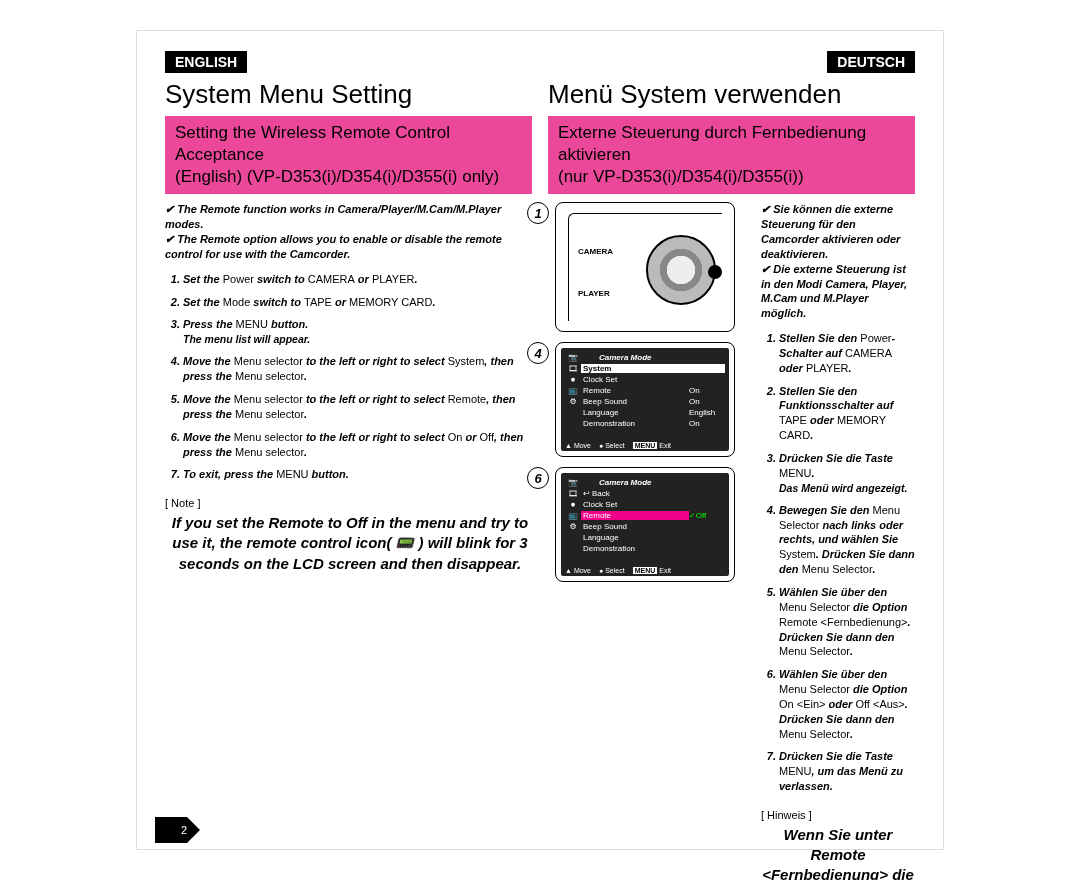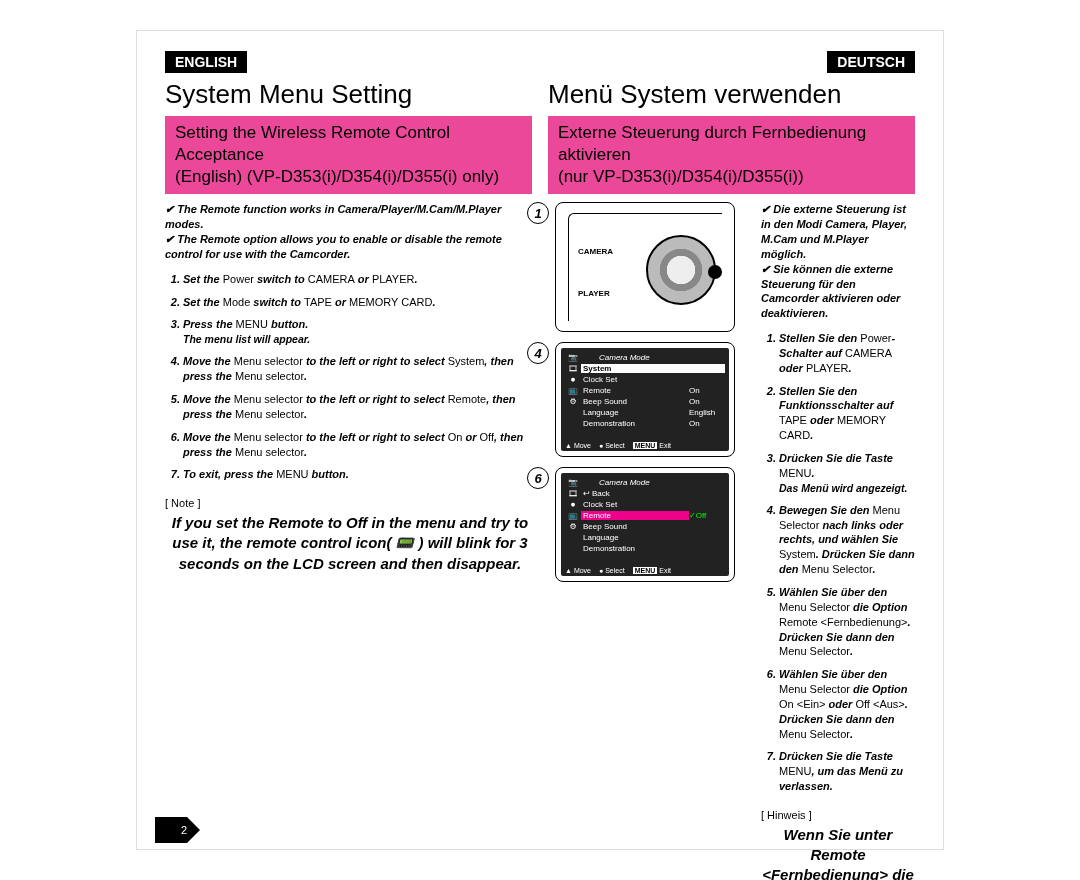--- a/index.html
+++ b/index.html
@@ -28,21 +28,21 @@
   .diagram-box { border: 1.5px solid #000; border-radius: 8px; width: 180px; position: relative; }
   .diagram-box.cam { height: 130px; }
   .diagram-box.menu { height: 115px; padding: 5px; }
   .dial { position: absolute; right: 18px; top: 32px; width: 70px; height: 70px; border: 2px solid #000; border-radius: 50%; background: radial-gradient(circle, #eee 30%, #888 31%, #888 45%, #bbb 46%); }
   .dial::after { content: ""; position: absolute; top: 28px; left: 60px; width: 14px; height: 14px; background: #000; border-radius: 50%; }
   .cam-label { position: absolute; left: 22px; font-size: 8px; font-weight: bold; }
   .cam-label.top { top: 44px; }
   .cam-label.bot { top: 86px; }
   .cam-lines { position: absolute; left: 12px; top: 10px; right: 12px; bottom: 10px; border-left: 1px solid #000; border-top: 1px solid #000; border-radius: 6px 0 0 0; }
   .menu-screen { background: #222; color: #fff; width: 100%; height: 100%; font-size: 8px; padding: 4px; position: relative; border-radius: 2px; }
-  .menu-screen .hdr { font-style: italic; font-weight: normal; margin-left: 18px; text-align: right; }
+  .menu-screen .hdr { font-style: italic; font-weight: bold; margin-left: 18px; text-align: right; }
   .menu-screen .row { display: flex; align-items: center; height: 11px; }
   .menu-screen .ico { width: 16px; text-align: center; font-size: 8px; }
   .menu-screen .lbl { flex: 1; padding-left: 2px; }
   .menu-screen .val { width: 36px; }
   .menu-screen .hl { background: #fff; color: #000; font-weight: bold; padding: 0 2px; }
   .menu-screen .sel .lbl { background: #e08; color: #fff; }
   .menu-screen .sel .val { color: #0f0; }
   .menu-foot { position: absolute; bottom: 2px; left: 4px; right: 4px; font-size: 7px; display: flex; gap: 8px; }
   .menu-foot .btn { background: #fff; color: #000; padding: 0 2px; font-weight: bold; }
   .rel { position: relative; }
@@ -191,22 +191,22 @@
               <span>● <span>Select</span></span>
               <span><span class="btn">MENU</span> <span>Exit</span></span>
             </div>
           </div>
         </div>
       </div>
     </div>
 
     <div class="right-text">
       <div class="intro">
+        <div class="checkmark">Sie können die externe Steuerung für den Camcorder aktivieren oder deaktivieren.</div>
         <div class="checkmark">Die externe Steuerung ist in den Modi Camera, Player, M.Cam und M.Player möglich.</div>
-        <div class="checkmark">Sie können die externe Steuerung für den Camcorder aktivieren oder deaktivieren.</div>
       </div>
       <ol>
         <li><span>Stellen Sie den </span><span class="plain">Power</span><span>-Schalter auf </span><span class="plain">CAMERA</span><span> oder </span><span class="plain">PLAYER</span><span>.</span></li>
         <li><span>Stellen Sie den Funktionsschalter auf </span><span class="plain">TAPE</span><span> oder </span><span class="plain">MEMORY CARD</span><span>.</span></li>
         <li><span>Drücken Sie die Taste </span><span class="plain">MENU</span><span>.</span><span class="sub">Das Menü wird angezeigt.</span></li>
         <li><span>Bewegen Sie den </span><span class="plain">Menu Selector</span><span> nach links oder rechts, und wählen Sie </span><span class="plain">System</span><span>. Drücken Sie dann den </span><span class="plain">Menu Selector</span><span>.</span></li>
         <li><span>Wählen Sie über den </span><span class="plain">Menu Selector</span><span> die Option </span><span class="plain">Remote &lt;Fernbedienung&gt;</span><span>. Drücken Sie dann den </span><span class="plain">Menu Selector</span><span>.</span></li>
         <li><span>Wählen Sie über den </span><span class="plain">Menu Selector</span><span> die Option </span><span class="plain">On &lt;Ein&gt;</span><span> oder </span><span class="plain">Off &lt;Aus&gt;</span><span>. Drücken Sie dann den </span><span class="plain">Menu Selector</span><span>.</span></li>
         <li><span>Drücken Sie die Taste </span><span class="plain">MENU</span><span>, um das Menü zu verlassen.</span></li>
       </ol>

